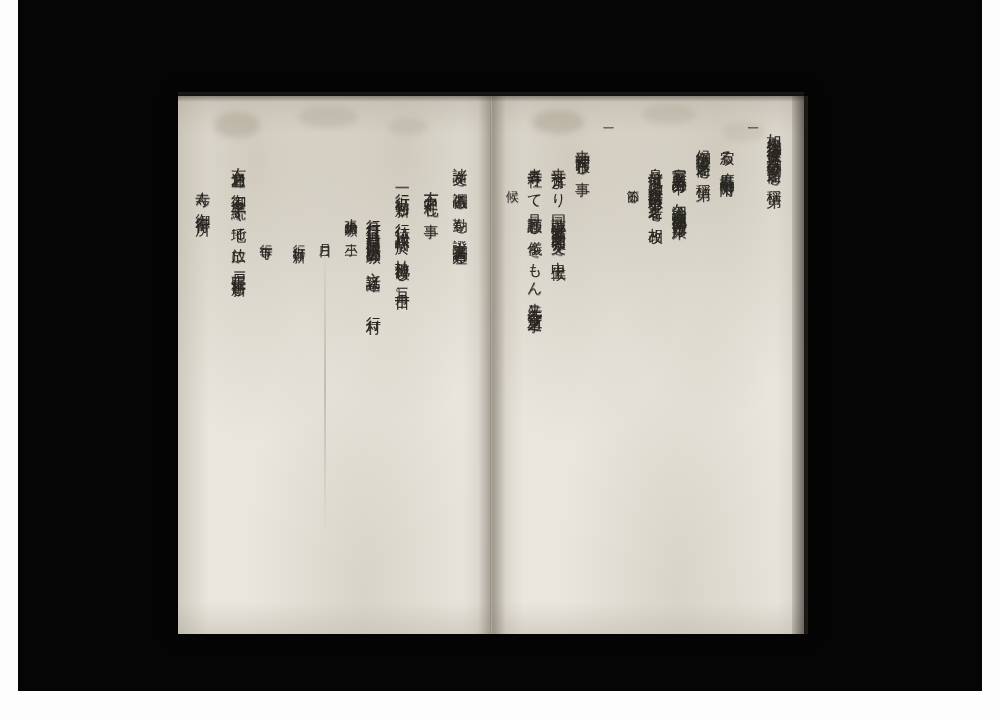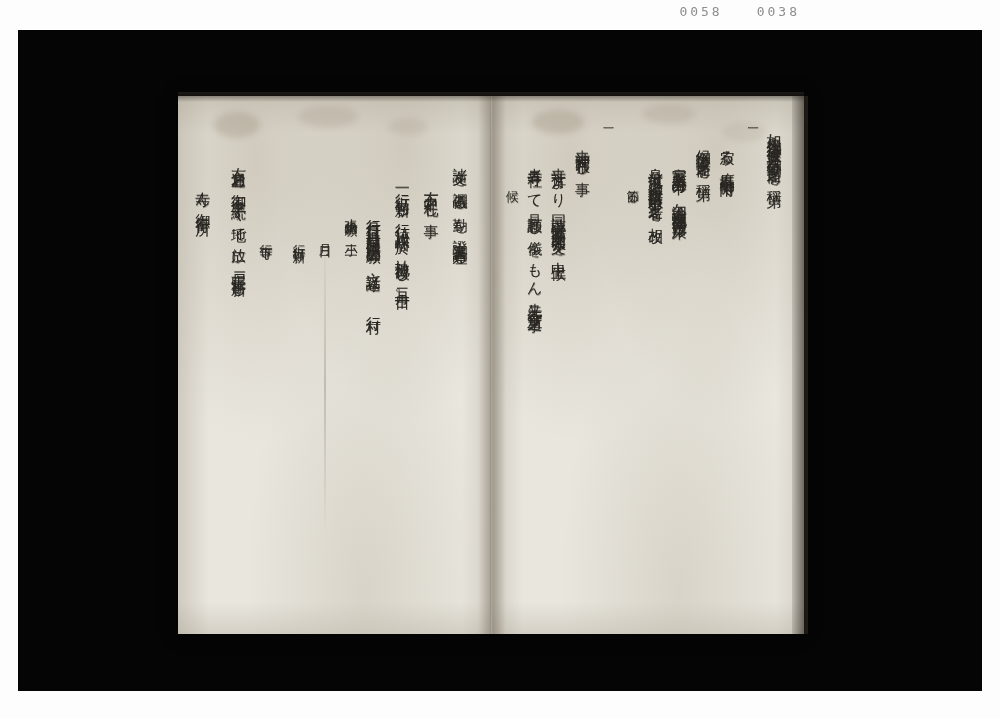--- a/index.html
+++ b/index.html
@@ -186,26 +186,20 @@
 </style>
 </head>
 <body>
 
 <div id="scan-frame">
 
   <div class="film-margin" id="film-margin-left"></div>
   <div class="film-margin" id="film-margin-right"></div>
   <div id="film-footer"></div>
 
-  <div id="film-header">
-    <div id="frame-numbers">
-      <span>0058</span>
-      <span>0038</span>
-    </div>
-  </div>
 
   <div id="book">
 
     <div class="page" id="page-left">
       <div class="paper-tint"></div>
       <div class="stain" style="left:36px; top:16px; width:46px; height:26px;"></div>
       <div class="stain" style="left:120px; top:10px; width:60px; height:22px; opacity:.7;"></div>
       <div class="stain" style="left:210px; top:22px; width:40px; height:18px; opacity:.6;"></div>
       <div id="crease"></div>
 

